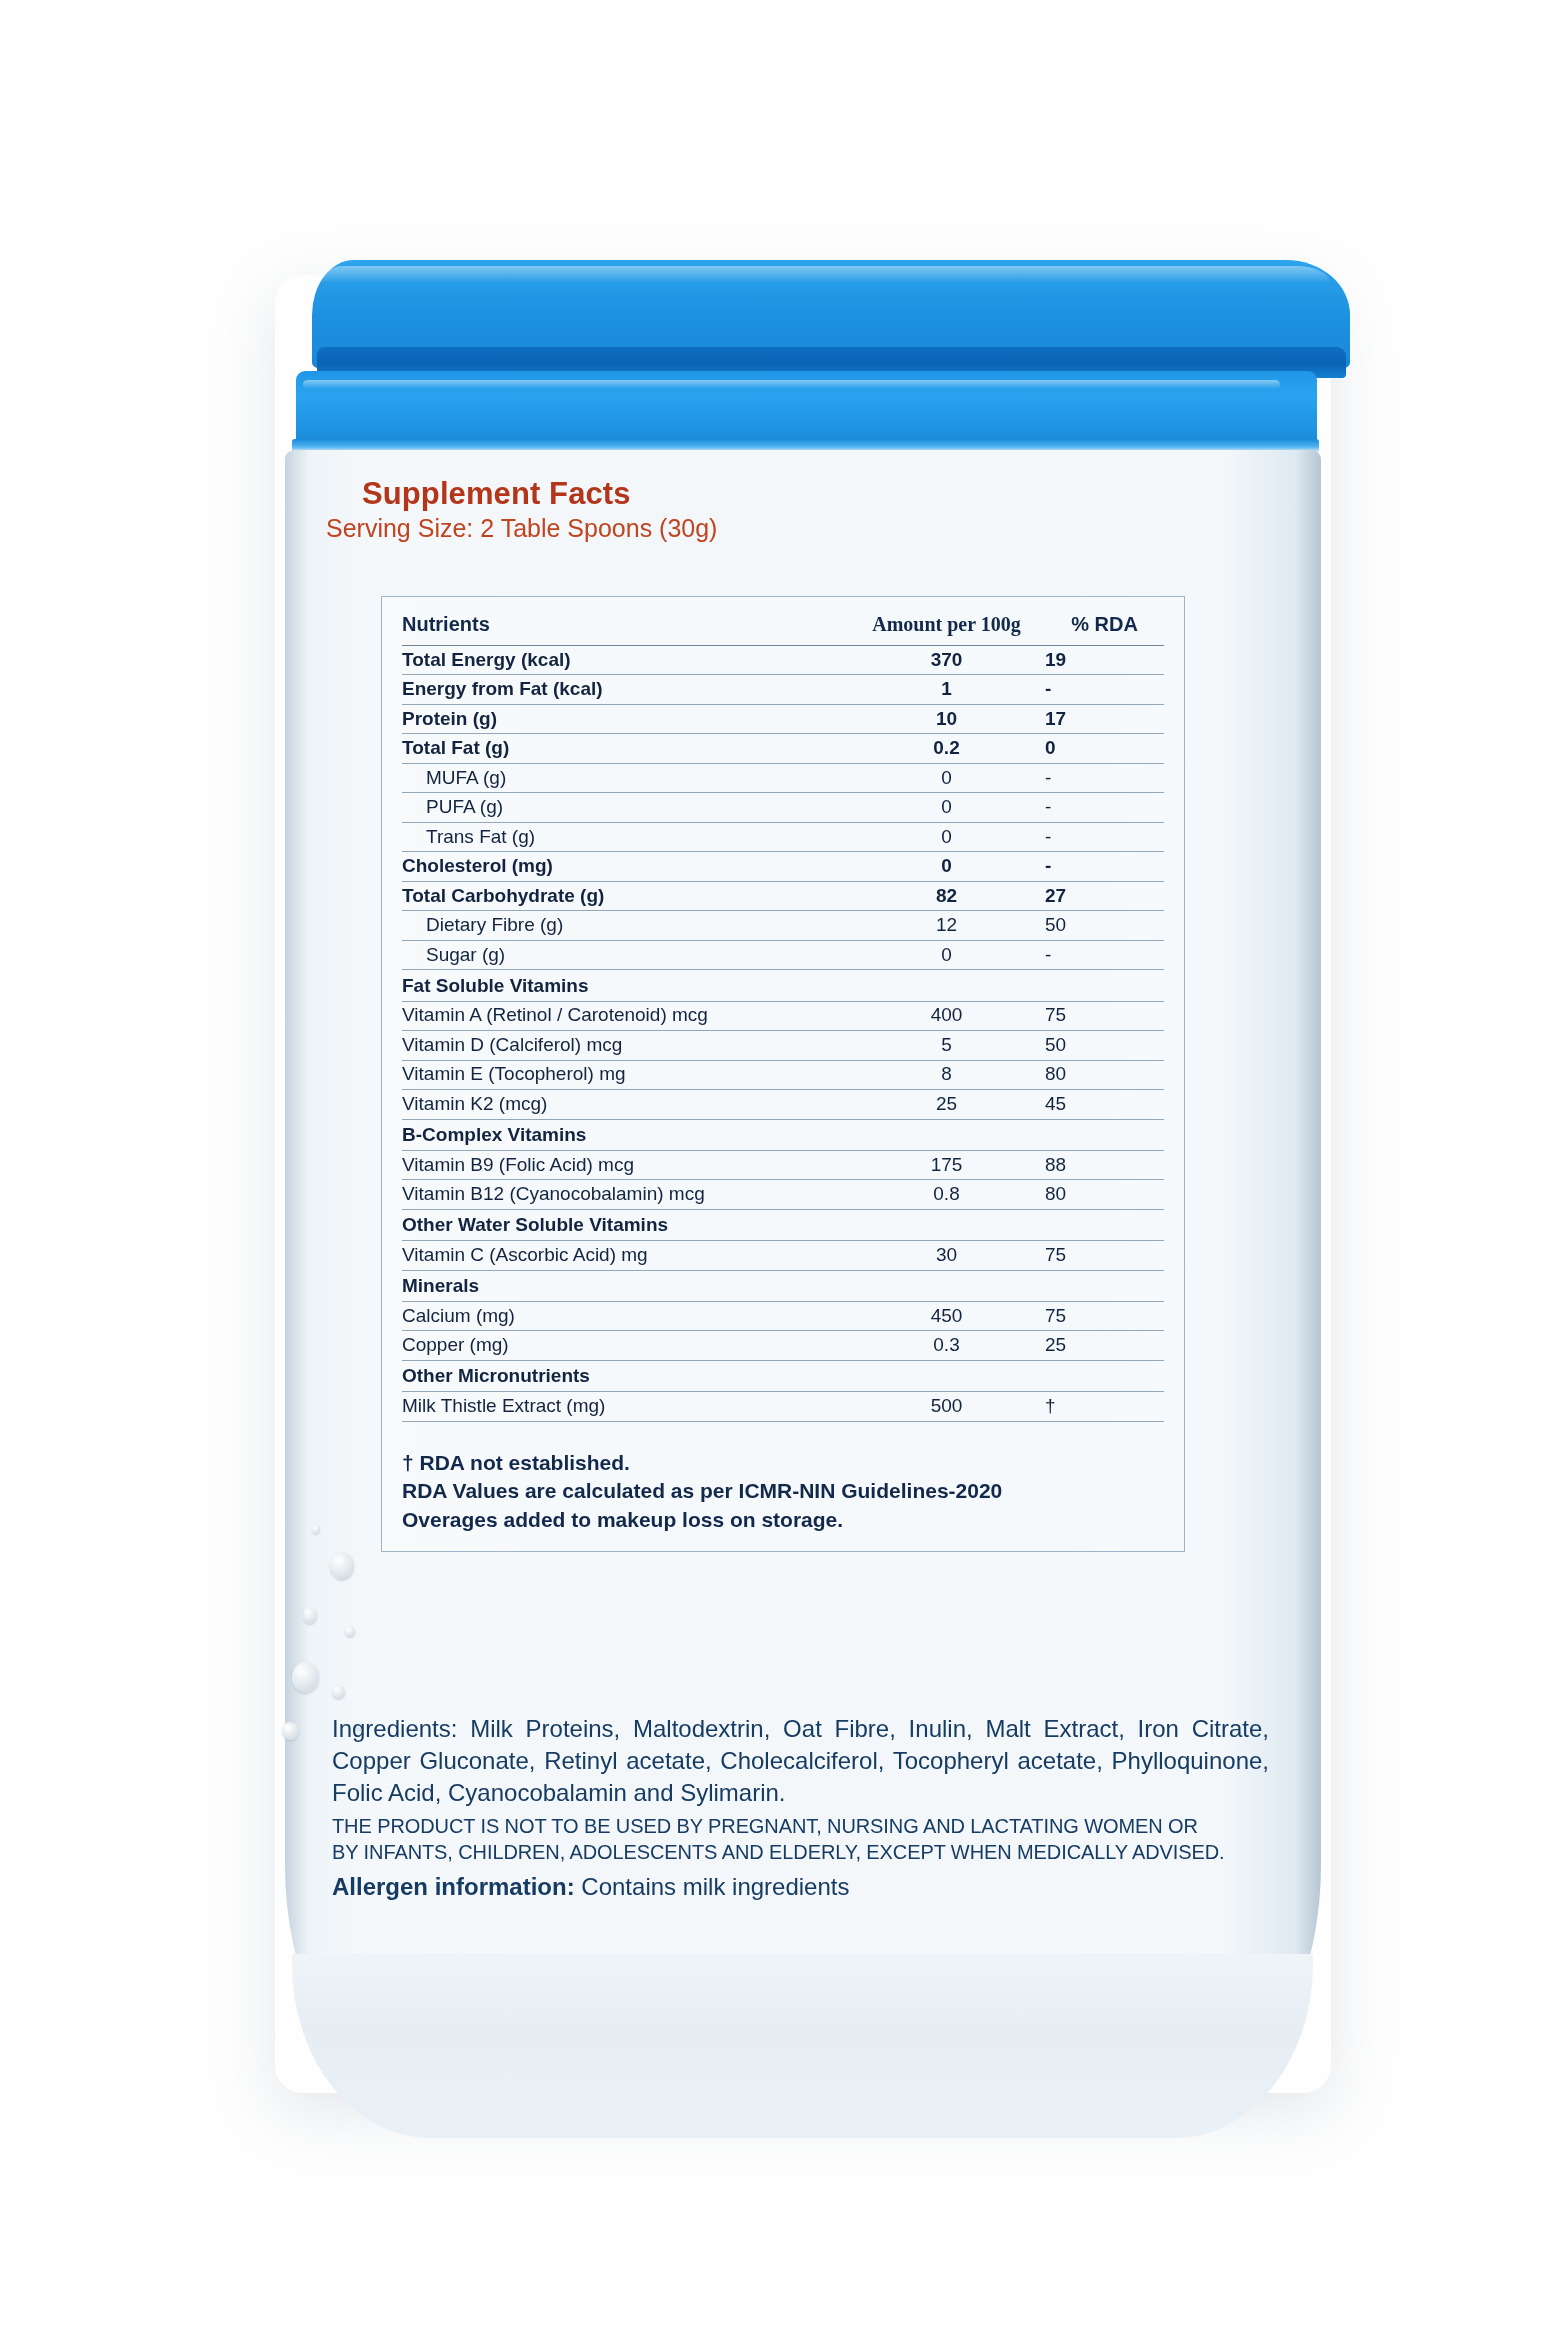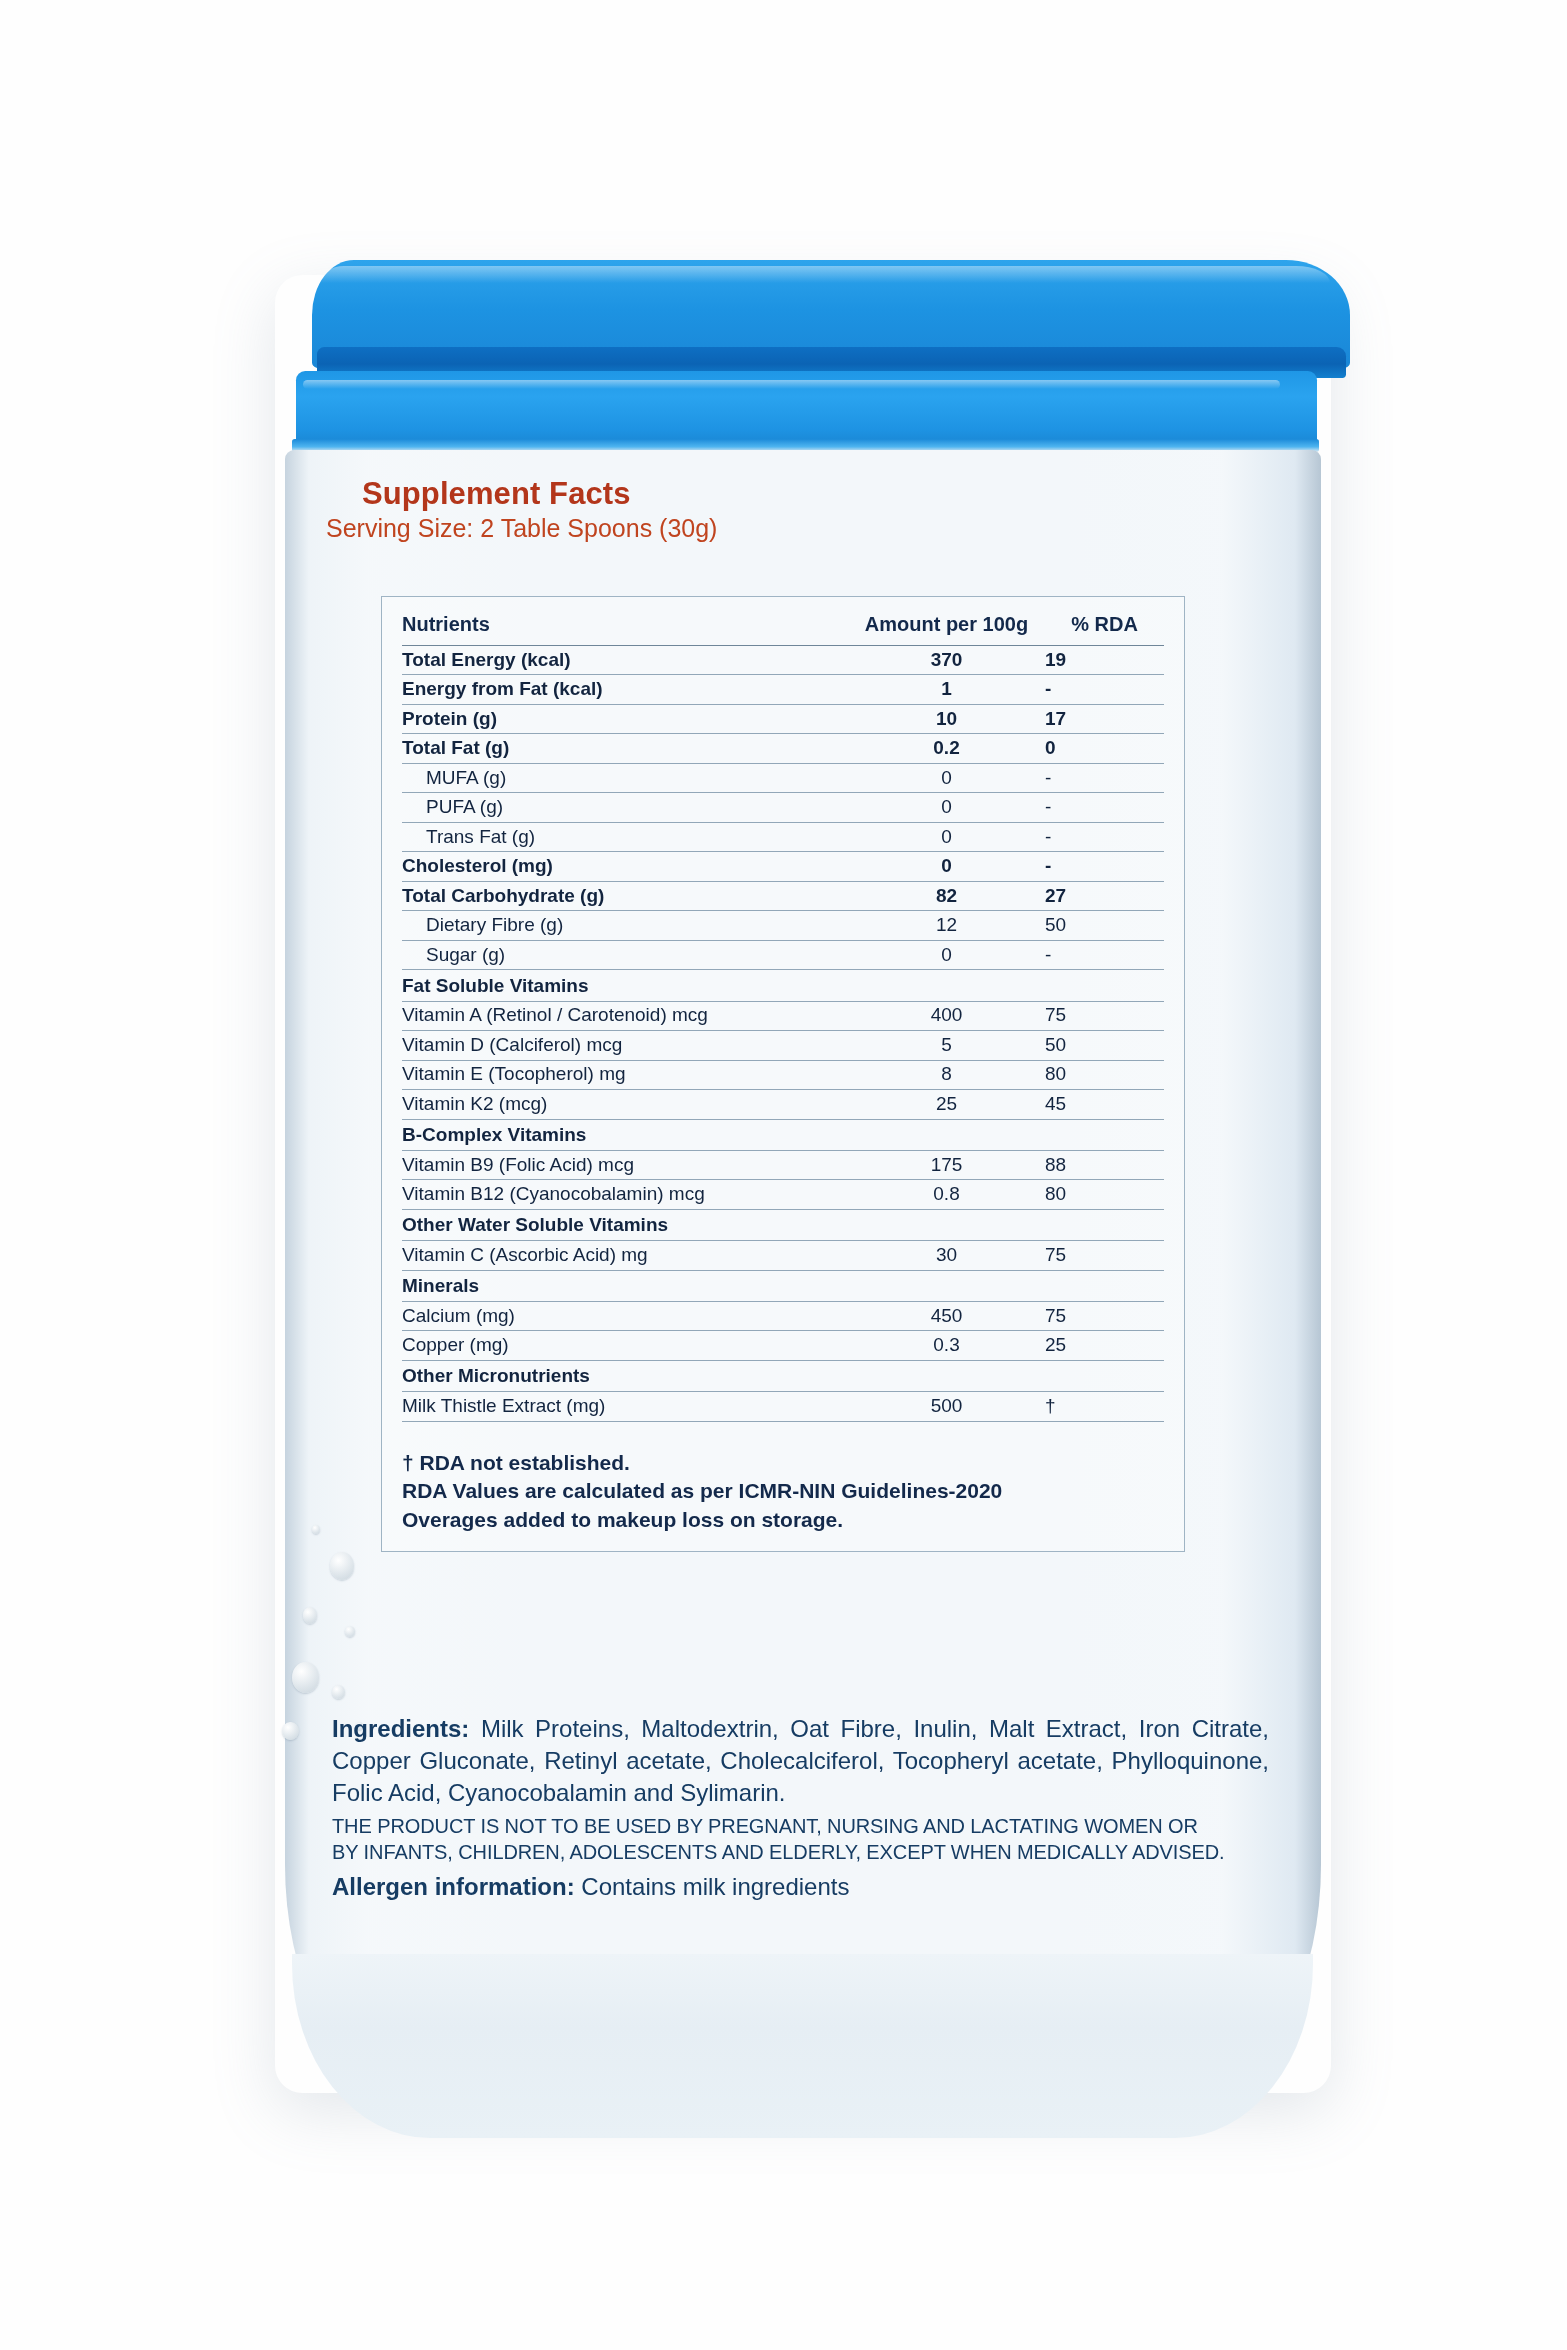--- a/index.html
+++ b/index.html
@@ -166,21 +166,21 @@
     vertical-align: bottom;
   }
   table.facts thead th {
     font-weight: bold;
     font-size: 20px;
     padding-bottom: 9.2px;
     border-bottom: 1.4px solid #6f8699;
     color: #13294b;
   }
   th.c-name { text-align: left; }
-  th.c-amt  { width: 197px; }
+  th.c-amt  { width: 197px; font-family: Liberation Serif, serif; }
   th.c-rda  { text-align: center; width: 119px; }
 
   tr.row td { border-bottom: 0.9px solid #92a7b8; }
   tr.row td.name { text-align: left; white-space: nowrap; }
   tr.row td.amt  { text-align: center; }
   tr.row td.rda  { }
 
   tr.bold td { font-weight: bold; }
   tr.row td.indent { padding-left: 24px; }
 
@@ -205,21 +205,21 @@
     top: 1713px;
     width: 937px;
     color: #173a5e;
   }
   .ingredients {
     font-size: 24px;
     line-height: 1.33;
     text-align: justify;
     color: #163c63;
   }
-  .ingredients b { font-weight: bold; margin-top: 20px; }
+  .ingredients b { font-weight: normal; margin-top: 20px; }
 
   .warning {
     margin-top: 5.5px;
     font-size: 20px;
     line-height: 1.28;
     color: #163c63;
     letter-spacing: -0.1px;
   }
 
   .allergen {

